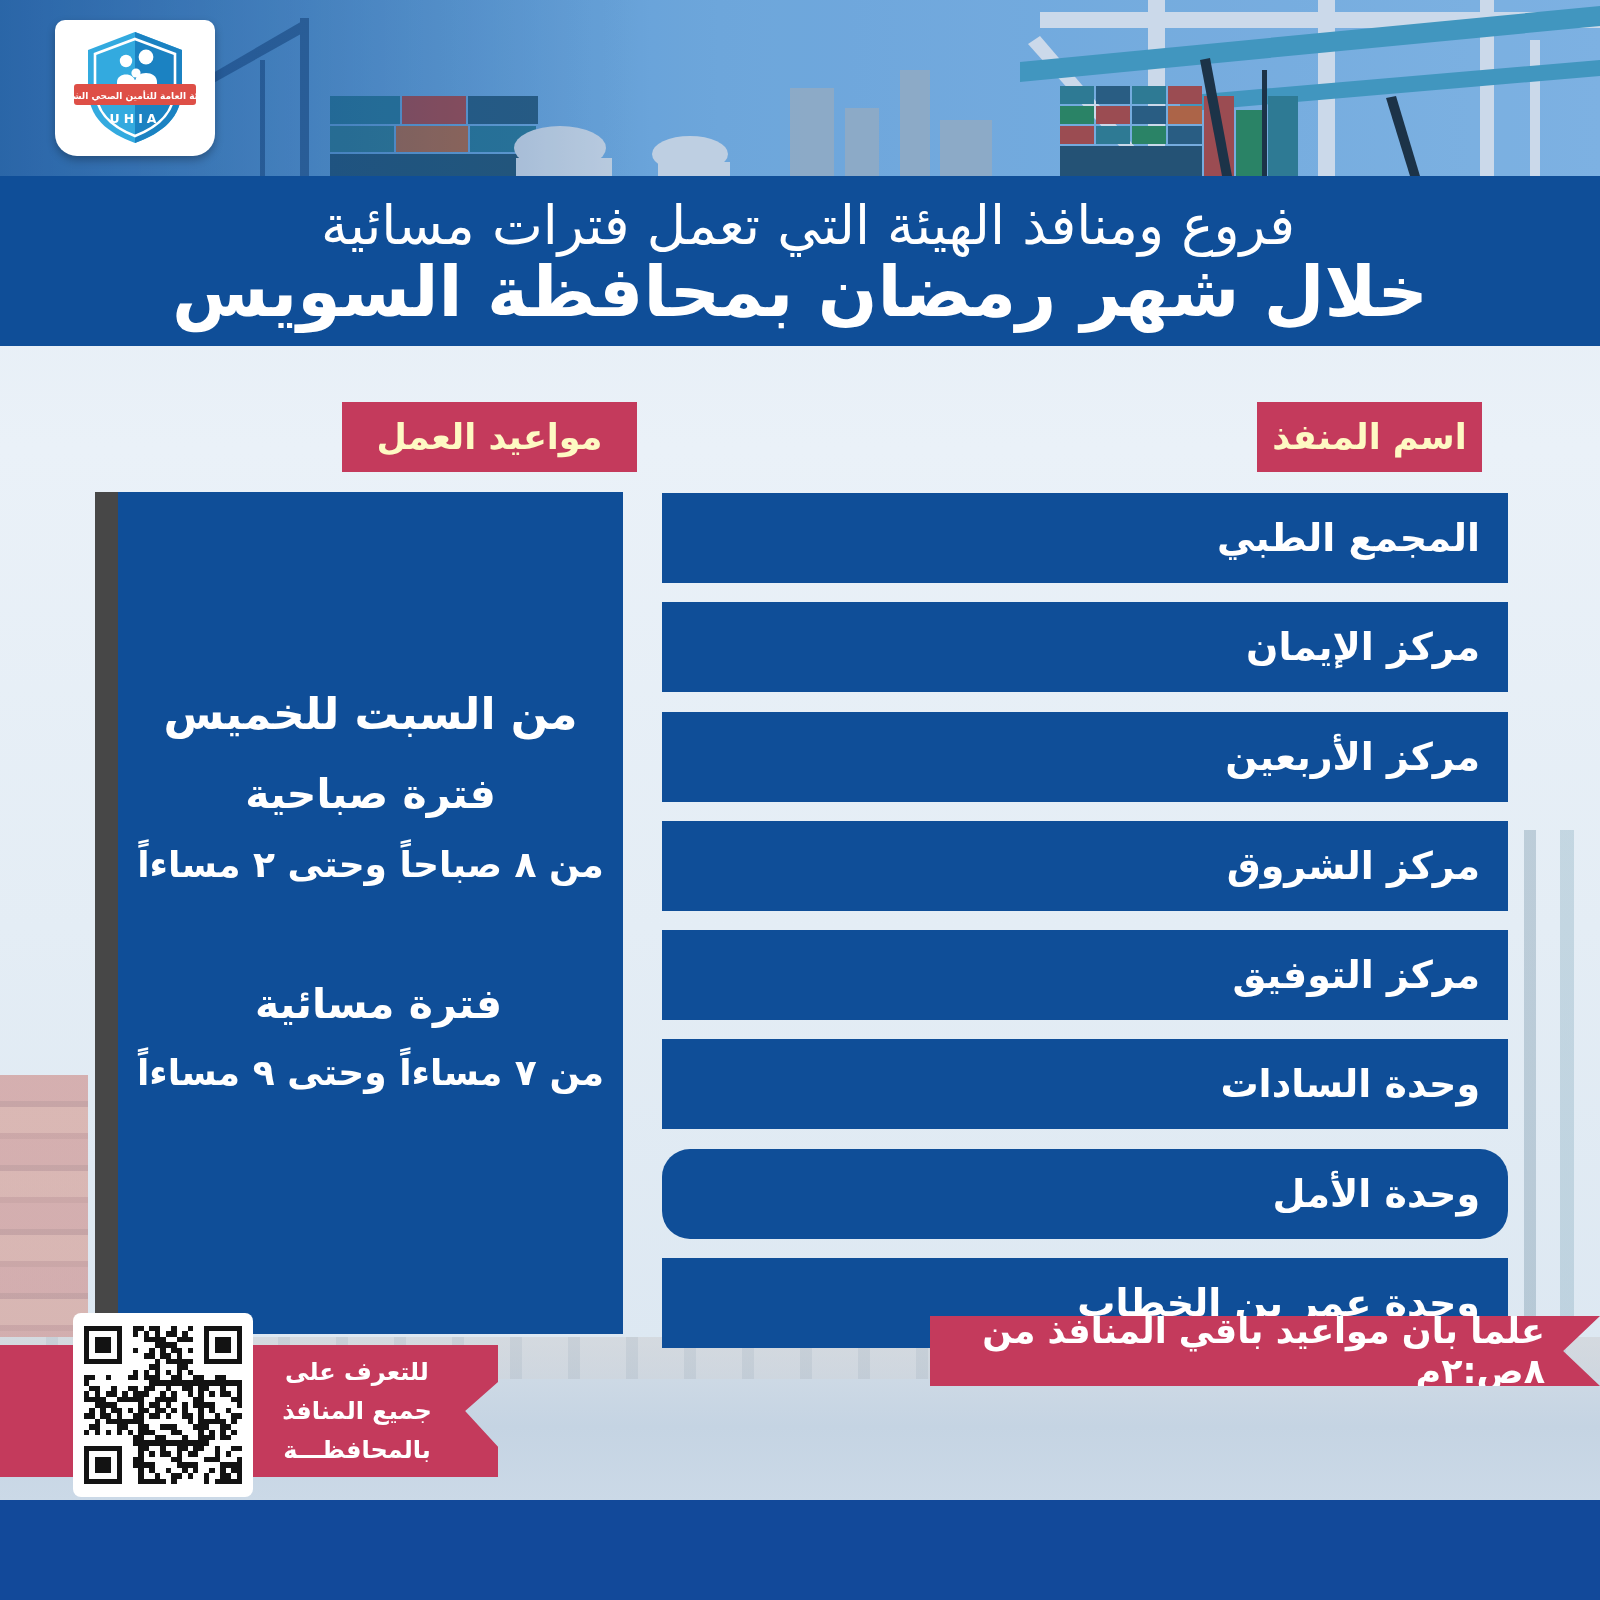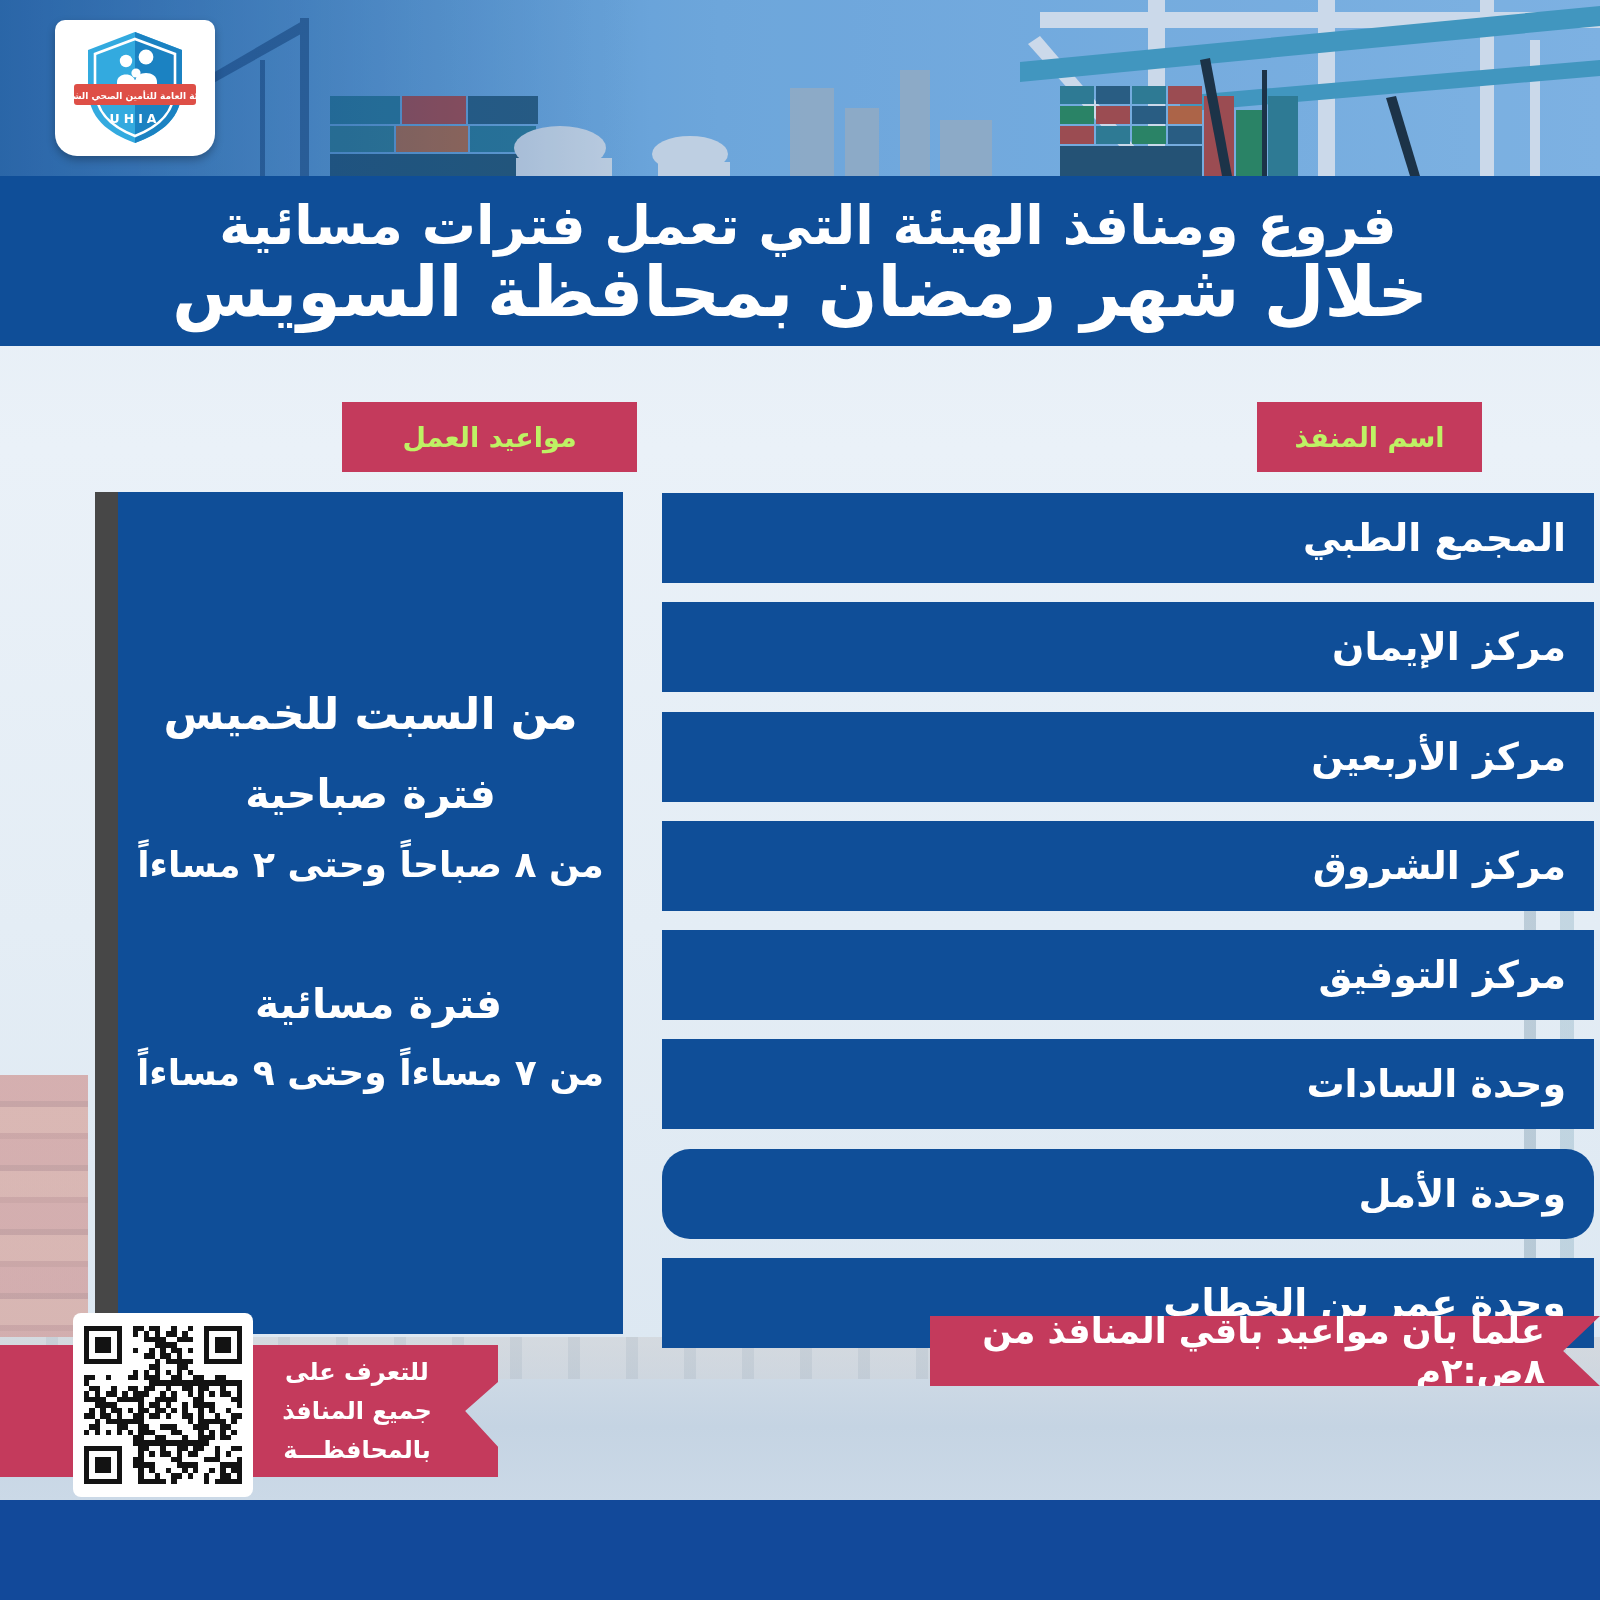--- a/index.html
+++ b/index.html
@@ -22,46 +22,46 @@
   .logo-card{
     position:absolute;left:55px;top:20px;width:160px;height:136px;background:#fff;
     border-radius:10px 10px 22px 22px;box-shadow:0 4px 9px rgba(0,0,0,.28);
     z-index:6;display:flex;align-items:center;justify-content:center;
   }
   
   .title-band{
     position:absolute;left:0;top:176px;width:1600px;height:170px;background:var(--primary_blue);
     color:#fff;text-align:center;z-index:3;direction:rtl;
   }
-  .title-band .l1{margin-top:17px;font-size:54px;font-weight:bold;line-height:66px;padding-left:16px;}
+  .title-band .l1{margin-top:17px;font-size:54px;font-weight:normal;line-height:66px;padding-left:16px;}
   .title-band .l2{font-size:70px;font-weight:bold;line-height:66px;}
   
   .chip{
-    position:absolute;height:70px;background:var(--crimson);color:#bef264;z-index:4;
+    position:absolute;height:70px;background:var(--crimson);color:#fef9c3;z-index:4;
     display:flex;align-items:center;justify-content:center;
-    font-size:27px;font-weight:bold;direction:rtl;
+    font-size:35px;font-weight:bold;direction:rtl;
   }
   .chip-work{left:342px;top:402px;width:295px;}
   .chip-name{left:1257px;top:402px;width:225px;}
   
   .shadow-strip{position:absolute;left:95px;top:492px;width:26px;height:860px;background:var(--shadow_gray);z-index:3;}
   .sched{
     position:absolute;left:118px;top:492px;width:505px;height:842px;background:var(--primary_blue);
     color:#fff;text-align:center;z-index:4;direction:rtl;
   }
   .sched .line{position:absolute;left:0;width:100%;font-weight:bold;}
   .sched .days   {top:196px;font-size:44px;}
   .sched .mlabel {top:278px;font-size:41px;}
   .sched .mhours {top:352px;font-size:36px;}
   .sched .elabel {top:488px;font-size:41px;margin-left:8px;}
   .sched .ehours {top:560px;font-size:36px;}
   
   .bars{position:absolute;left:662px;top:0;width:846px;height:1600px;z-index:4;}
   .bar{
-    position:absolute;left:0;width:932px;height:90px;background:var(--primary_blue);
+    position:absolute;left:0;width:846px;height:90px;background:var(--primary_blue);
     color:#fff;font-size:38px;font-weight:bold;direction:rtl;
     display:flex;align-items:center;justify-content:flex-start;
     padding-right:28px;box-sizing:border-box;
   }
   
   .water{
     position:absolute;left:0;top:1337px;width:1600px;height:163px;z-index:1;
     background:linear-gradient(180deg,#dbe1e7 0%,#cdd9e5 26%,#c5d4e3 55%,#cbd9e7 100%);
   }
   .dock{

